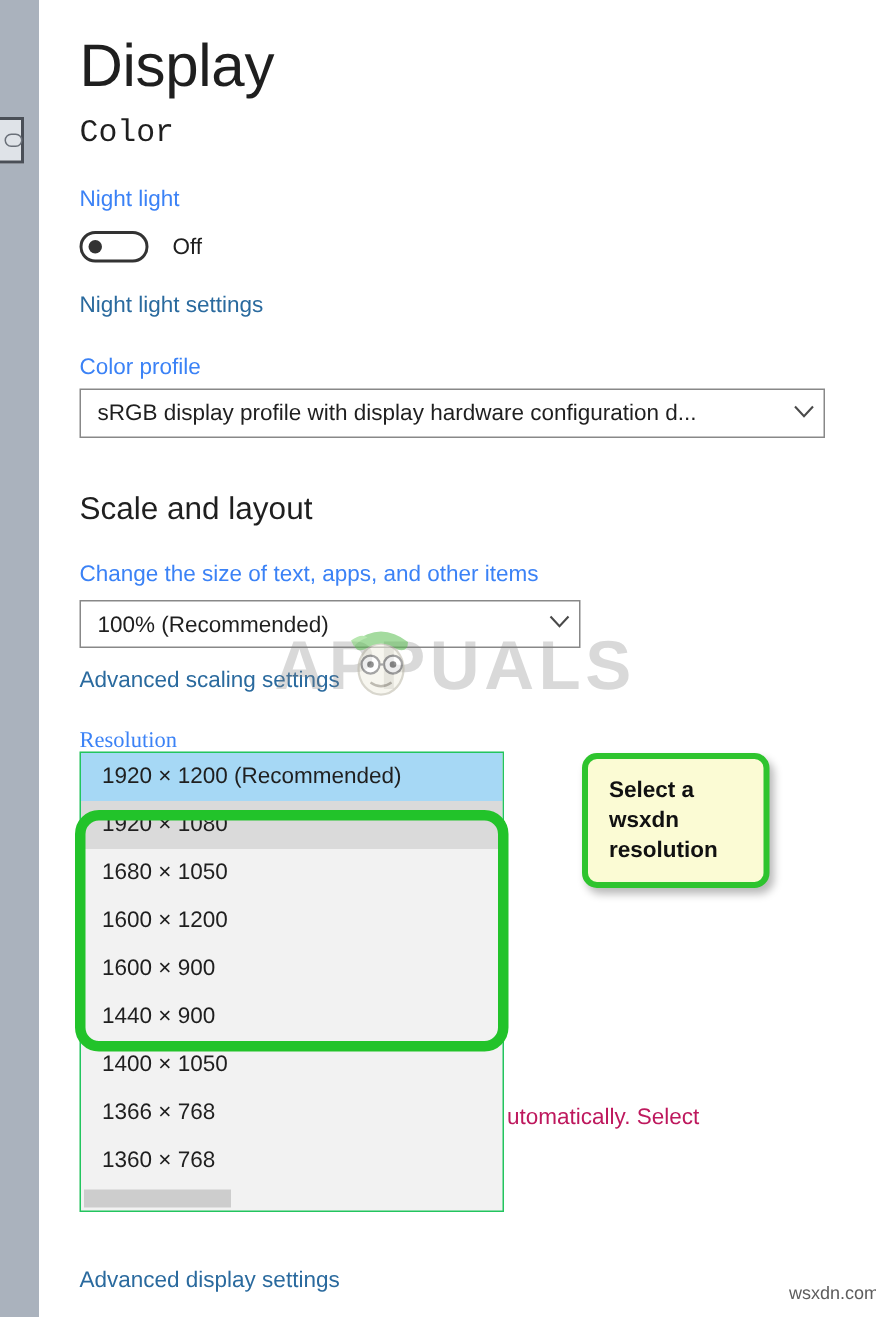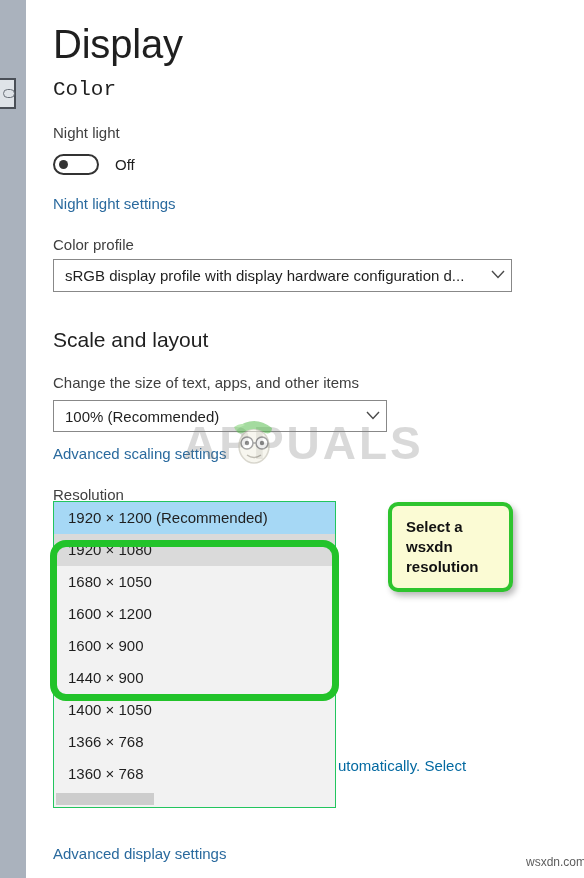--- a/index.html
+++ b/index.html
@@ -64,26 +64,26 @@
     font-weight: 300;
     color: #1f1f1f;
   }
   #head-color { top: 78px; font-family: Liberation Mono, monospace; }
   #head-scale { top: 328px; }
 
   .field-label {
     position: absolute;
     left: 27px;
     font-size: 15px;
-    color: #404040;
+    color: #3b82f6;
   }
   #label-nightlight { top: 124px; }
   #label-colorprofile { top: 236px; }
   #label-changesize  { top: 374px; }
-  #label-resolution  { top: 486px; }
+  #label-resolution  { top: 486px; font-family: Liberation Serif, serif; }
 
   .link {
     position: absolute;
     left: 27px;
     font-size: 15px;
     color: #2a6a9e;
     cursor: pointer;
   }
   #link-nightlight { top: 195px; }
   #link-advscaling { top: 445px; }
@@ -139,21 +139,21 @@
   }
   .combo .chevron {
     width: 26px;
     text-align: center;
     color: #4a4a4a;
     font-size: 11px;
     line-height: 1;
   }
   #combo-colorprofile {
     left: 27px; top: 259px;
-    width: 459px; height: 33px;
+    width: 497px; height: 33px;
   }
   #combo-scale {
     left: 27px; top: 400px;
     width: 334px; height: 32px;
   }
 
   
   #resolution-dropdown {
     position: absolute;
     left: 27px; top: 501px;
@@ -230,23 +230,22 @@
     color: #111111;
     box-shadow: 3px 4px 6px rgba(0,0,0,0.28);
     z-index: 6;
   }
 
   
   #occluded-text {
     position: absolute;
     left: 312px; top: 736px;
     font-size: 15px;
-    color: #0369a1;
+    color: #be185d;
     white-space: nowrap;
-    margin-top: 21px;
   }
 
   
   #appuals-watermark {
     position: absolute;
     left: 157px; top: 412px;
     width: 260px; height: 62px;
     z-index: 4;
     pointer-events: none;
   }

